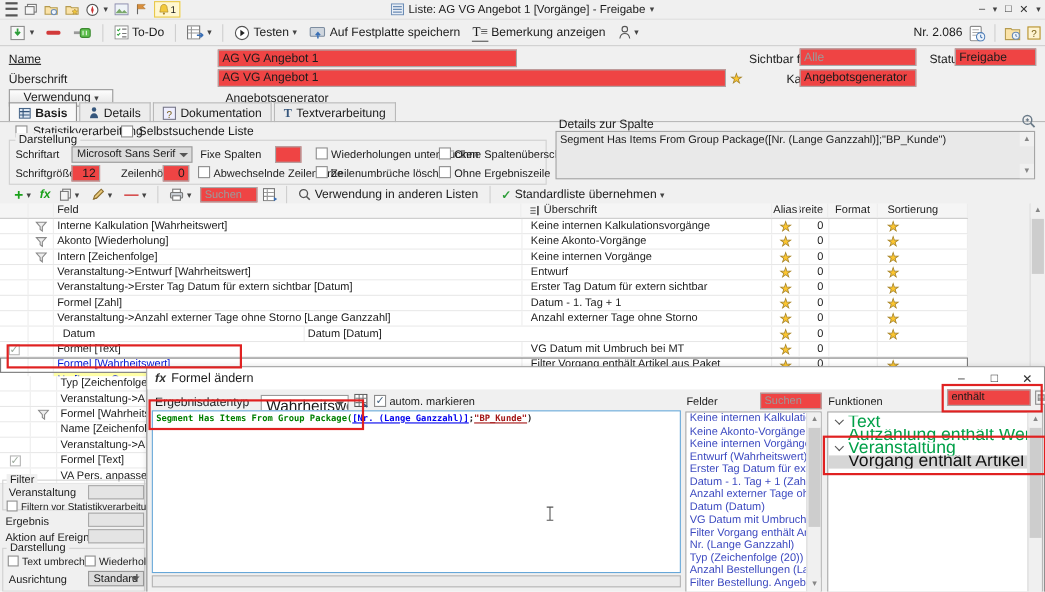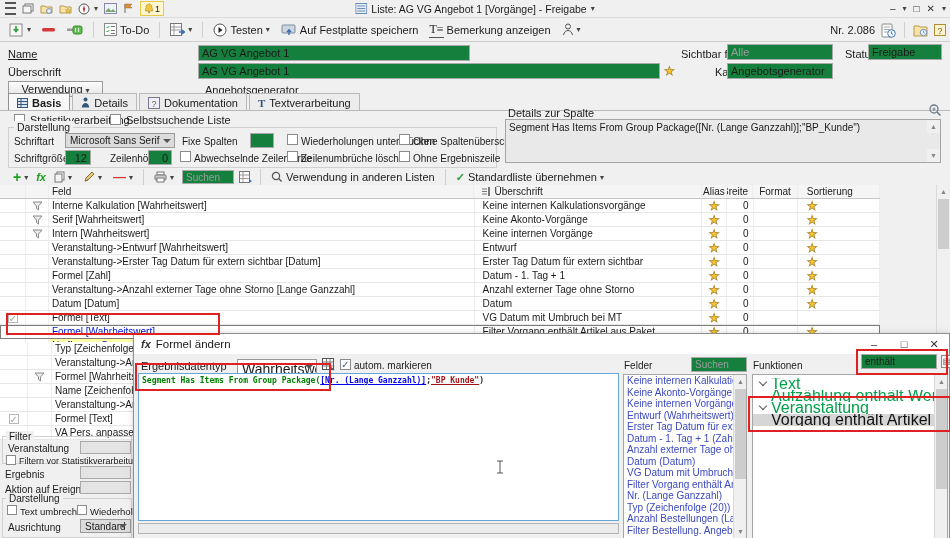--- a/index.html
+++ b/index.html
@@ -1,21 +1,21 @@
 <!DOCTYPE html>
 <html><head>
 <meta charset="utf-8">
 <style>
   html,body{margin:0;padding:0;background:#fff}
   #app{position:relative;width:950px;height:538px;background:#f0f0f0;overflow:hidden;
        font-family:"Liberation Sans",sans-serif;font-size:11px;color:#1b1b1b;cursor:default}
   .abs{position:absolute}
   .nw{white-space:nowrap}
   
-  .tb{position:absolute;box-sizing:border-box;background:#15803d;border:1px solid #a9a9a9;
+  .tb{position:absolute;box-sizing:border-box;background:#ef4444;border:1px solid #a9a9a9;
       font:11px "Liberation Sans",sans-serif;padding:0 3px;color:#1b1b1b}
   .tb::placeholder{color:#9b9b9b}
   .ro{background:#e4e4e4}
   .combo{position:absolute;box-sizing:border-box;background:#dcdcdc;border:1px solid #9a9a9a;
          padding:1px 14px 2px 4px;overflow:hidden;white-space:nowrap}
   .combo.white{background:#fff}
   .combo .arr{position:absolute;right:3px;top:50%;margin-top:-2px;width:0;height:0;
               border-left:4px solid transparent;border-right:4px solid transparent;border-top:4px solid #555}
   .cb{position:absolute;width:11px;height:11px;box-sizing:border-box;background:#fff;
       border:1px solid #8b8b8b;font-size:10px;line-height:9px;text-align:center;color:#44617e}
@@ -420,41 +420,41 @@
         </div>
         <div class="grow">
           <span class="gc c-sel">
             <span class="cb grey" style="position: static; width: 10px; height: 10px; visibility: hidden;"><span style="visibility: hidden;">✓</span></span>
           </span>
           <span class="gc c-fun">
             <svg width="11" height="10">
               <path d="M1 1h9L6.5 5v4L4.5 7.5V5z" fill="#eee" stroke="#8a8a8a"></path>
             </svg>
           </span>
-          <span class="gc c-feld">Serif [Wahrheitswert]</span>
+          <span class="gc c-feld">Akonto [Wiederholung]</span>
           <span class="gc c-ueb">Keine Akonto-Vorgänge</span>
           <span class="gc c-alias">
             <span class="star">★</span>
           </span>
           <span class="gc c-breite">0</span>
           <span class="gc c-format"></span>
           <span class="gc c-sort">
             <span class="star">★</span>
           </span>
         </div>
         <div class="grow">
           <span class="gc c-sel">
             <span class="cb grey" style="position: static; width: 10px; height: 10px; visibility: hidden;"><span style="visibility: hidden;">✓</span></span>
           </span>
           <span class="gc c-fun">
             <svg width="11" height="10">
               <path d="M1 1h9L6.5 5v4L4.5 7.5V5z" fill="#eee" stroke="#8a8a8a"></path>
             </svg>
           </span>
-          <span class="gc c-feld">Intern [Wahrheitswert]</span>
+          <span class="gc c-feld">Intern [Zeichenfolge]</span>
           <span class="gc c-ueb">Keine internen Vorgänge</span>
           <span class="gc c-alias">
             <span class="star">★</span>
           </span>
           <span class="gc c-breite">0</span>
           <span class="gc c-format"></span>
           <span class="gc c-sort">
             <span class="star">★</span>
           </span>
         </div>
@@ -540,22 +540,22 @@
         </div>
         <div class="grow">
           <span class="gc c-sel">
             <span class="cb grey" style="position: static; width: 10px; height: 10px; visibility: hidden;"><span style="visibility: hidden;">✓</span></span>
           </span>
           <span class="gc c-fun">
             <svg width="11" height="10" style="visibility: hidden;">
               <path d="M1 1h9L6.5 5v4L4.5 7.5V5z" fill="#eee" stroke="#8a8a8a"></path>
             </svg>
           </span>
+          <span class="gc c-ueb">Datum</span>
           <span class="gc c-feld">Datum [Datum]</span>
-          <span class="gc c-ueb">Datum</span>
           <span class="gc c-alias">
             <span class="star">★</span>
           </span>
           <span class="gc c-breite">0</span>
           <span class="gc c-format"></span>
           <span class="gc c-sort">
             <span class="star">★</span>
           </span>
         </div>
         <div class="grow">

